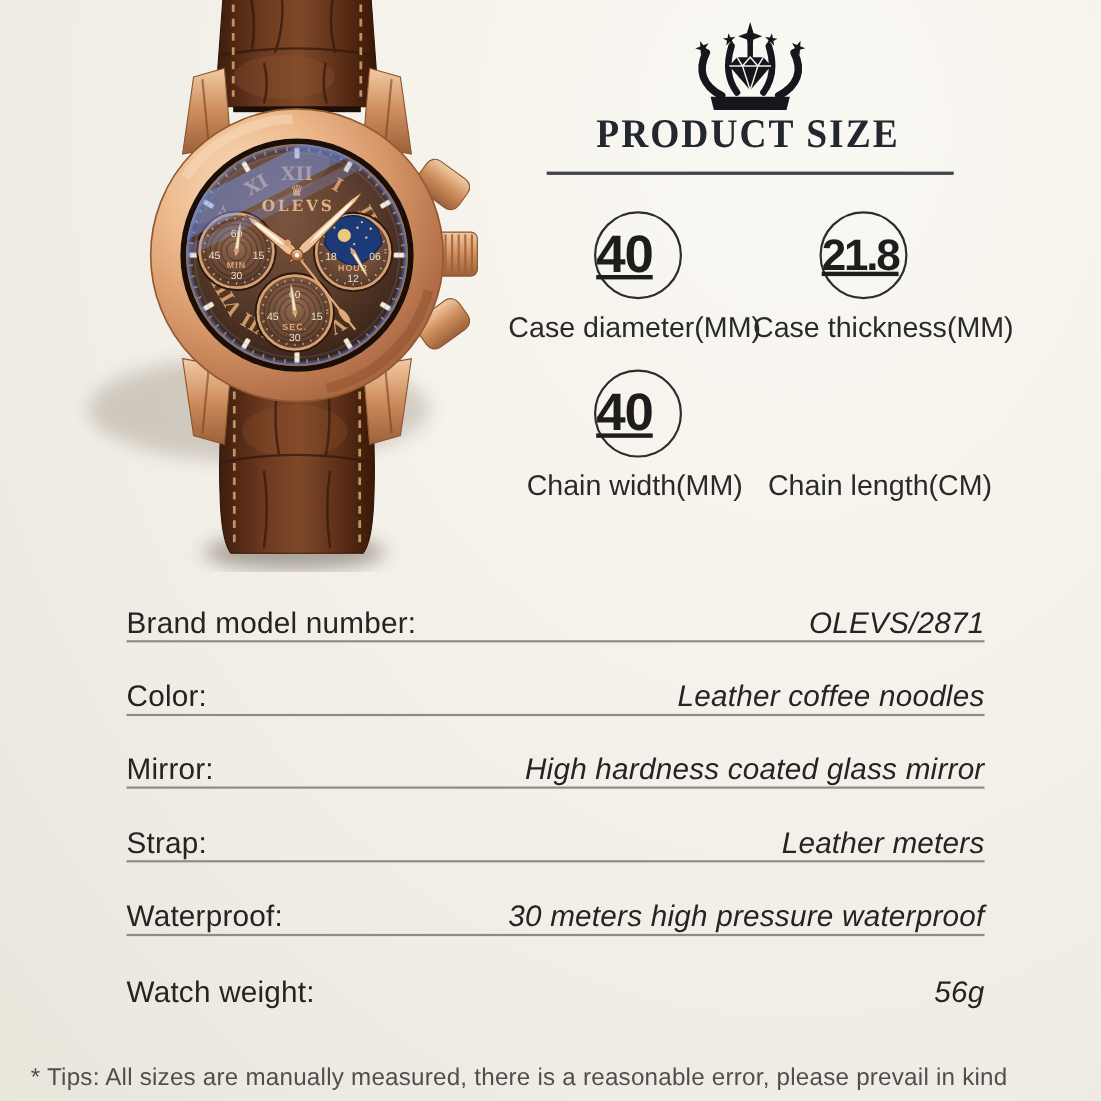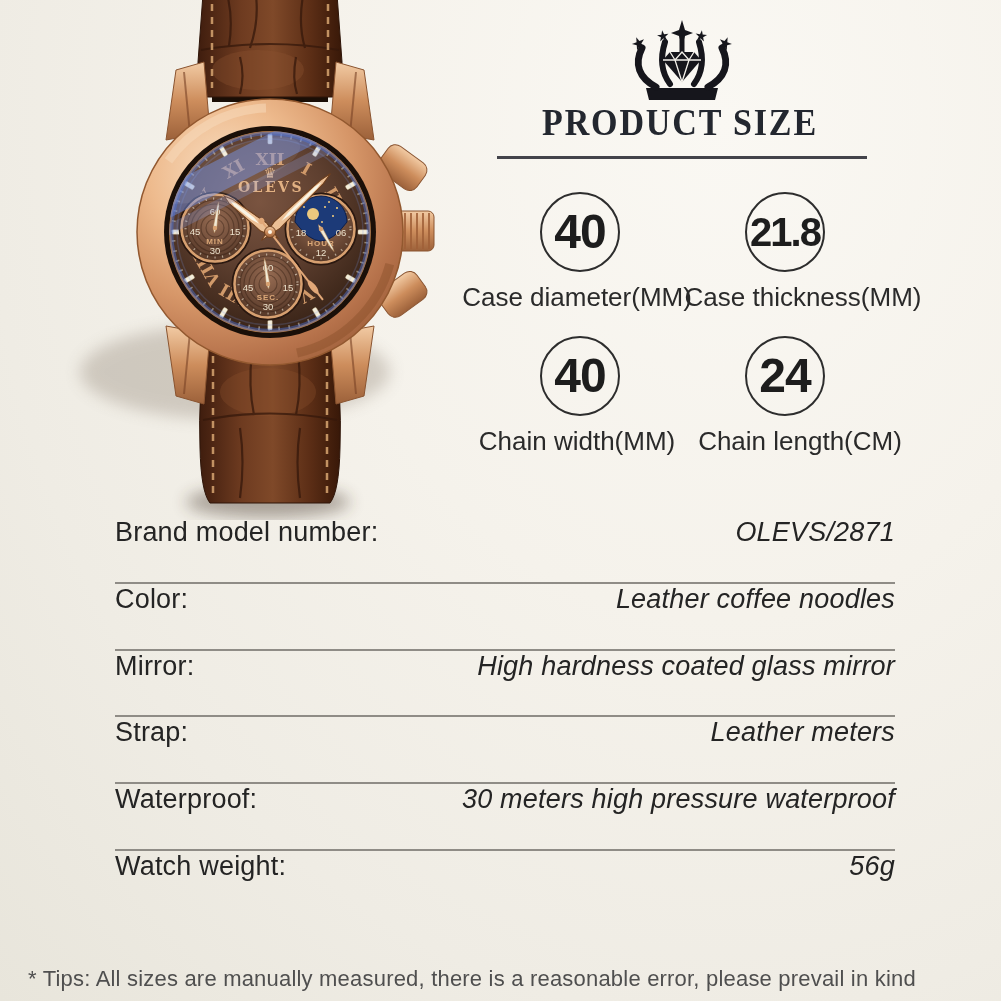--- a/index.html
+++ b/index.html
@@ -11,30 +11,30 @@
   .watch-svg{position:absolute;left:0;top:0;}
   .logo-svg{position:absolute;left:622px;top:18px;}
   .title{
     position:absolute;left:430px;top:101px;width:500px;text-align:center;
     font-family:"Liberation Serif", serif;font-size:37px;font-weight:bold;
     letter-spacing:2px;color:#23272f;transform:scaleX(.92);transform-origin:50% 50%;
   }
   .title-underline{position:absolute;left:497px;top:156px;width:370px;height:3px;background:#43434a;}
   .circle{
     position:absolute;width:76px;height:76px;border:2.5px solid #2d2d2d;border-radius:50%;
-    display:flex;align-items:center;justify-content:center;color:#1d1d1d;background:transparent;
+    display:flex;align-items:center;color:#1d1d1d;background:transparent;text-decoration:underline;
   }
   .circle .val{font-size:48px;font-weight:bold;letter-spacing:-1px;line-height:1;}
   .circle .val.small{font-size:40px;letter-spacing:-2px;}
   .metric-label{
     position:absolute;width:300px;text-align:center;font-size:26px;color:#2a2a2a;letter-spacing:0px;
   }
   .spec-table{position:absolute;left:115px;right:106px;top:517px;}
   .spec-row{
-    box-sizing:border-box;height:66.8px;display:flex;justify-content:space-between;align-items:flex-start;
+    box-sizing:border-box;height:66.8px;display:flex;justify-content:space-between;align-items:flex-end;
     font-size:27px;color:#242424;border-bottom:2px solid #8f8c86;
   }
   .spec-row.last{border-bottom:none;}
   .spec-row .spec-label{letter-spacing:.2px;}
   .spec-row .spec-value{text-align:right;letter-spacing:.2px;font-style:italic;}
   .footnote{position:absolute;left:28px;top:966px;font-size:22px;color:#4f4f4f;letter-spacing:.2px;}
   .rn{font-family:"DejaVu Serif",serif;font-size:17px;font-weight:bold;fill:#d19a6a;}
   .sdn{font-family:"Liberation Sans",sans-serif;font-size:9.5px;fill:#ece2cc;}
   .sdl{font-family:"Liberation Sans",sans-serif;font-size:8px;font-weight:bold;fill:#dba878;letter-spacing:1px;}
   .brandtxt{font-family:"DejaVu Serif",serif;font-size:14px;font-weight:bold;fill:#e2b183;letter-spacing:2.5px;}
@@ -333,23 +333,20 @@
   </div>
   <div class="circle" style="left:745px;top:192px">
     <span class="val small">21.8</span>
   </div>
   <div class="metric-label" style="left:427px;top:282px">Case diameter(MM)</div>
   <div class="metric-label" style="left:653px;top:282px">Case thickness(MM)</div>
 
   <div class="circle" style="left:540px;top:336px">
     <span class="val">40</span>
   </div>
-  <div class="circle" style="left:745px;top:336px">
-    <span class="val">24</span>
-  </div>
   <div class="metric-label" style="left:427px;top:426px">Chain width(MM)</div>
   <div class="metric-label" style="left:650px;top:426px">Chain length(CM)</div>
 
   <div class="spec-table">
     <div class="spec-row">
       <span class="spec-label">Brand model number:</span>
       <span class="spec-value">OLEVS/2871</span>
     </div>
     <div class="spec-row">
       <span class="spec-label">Color:</span>

